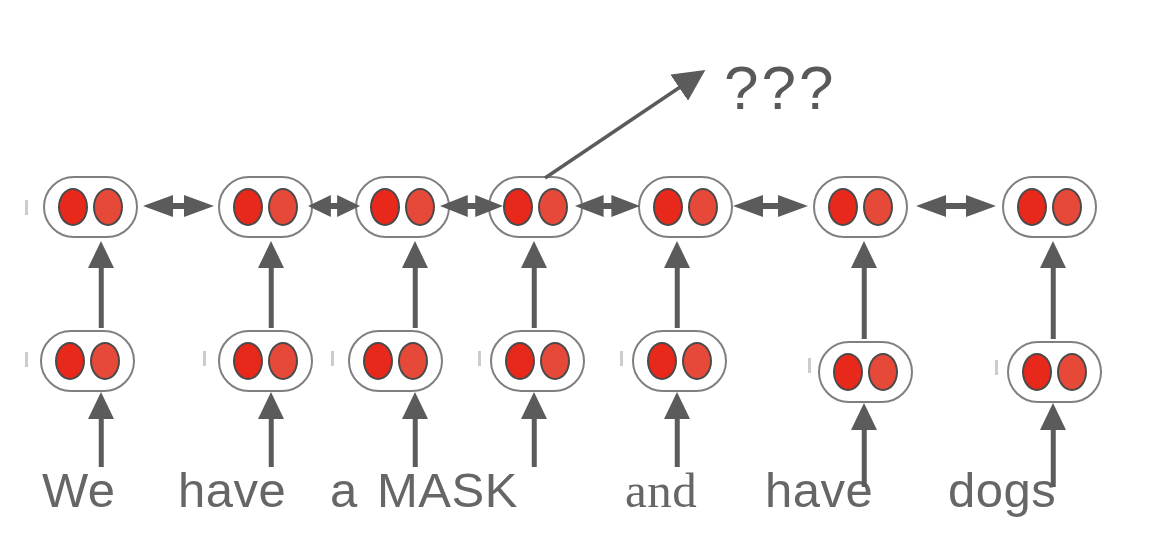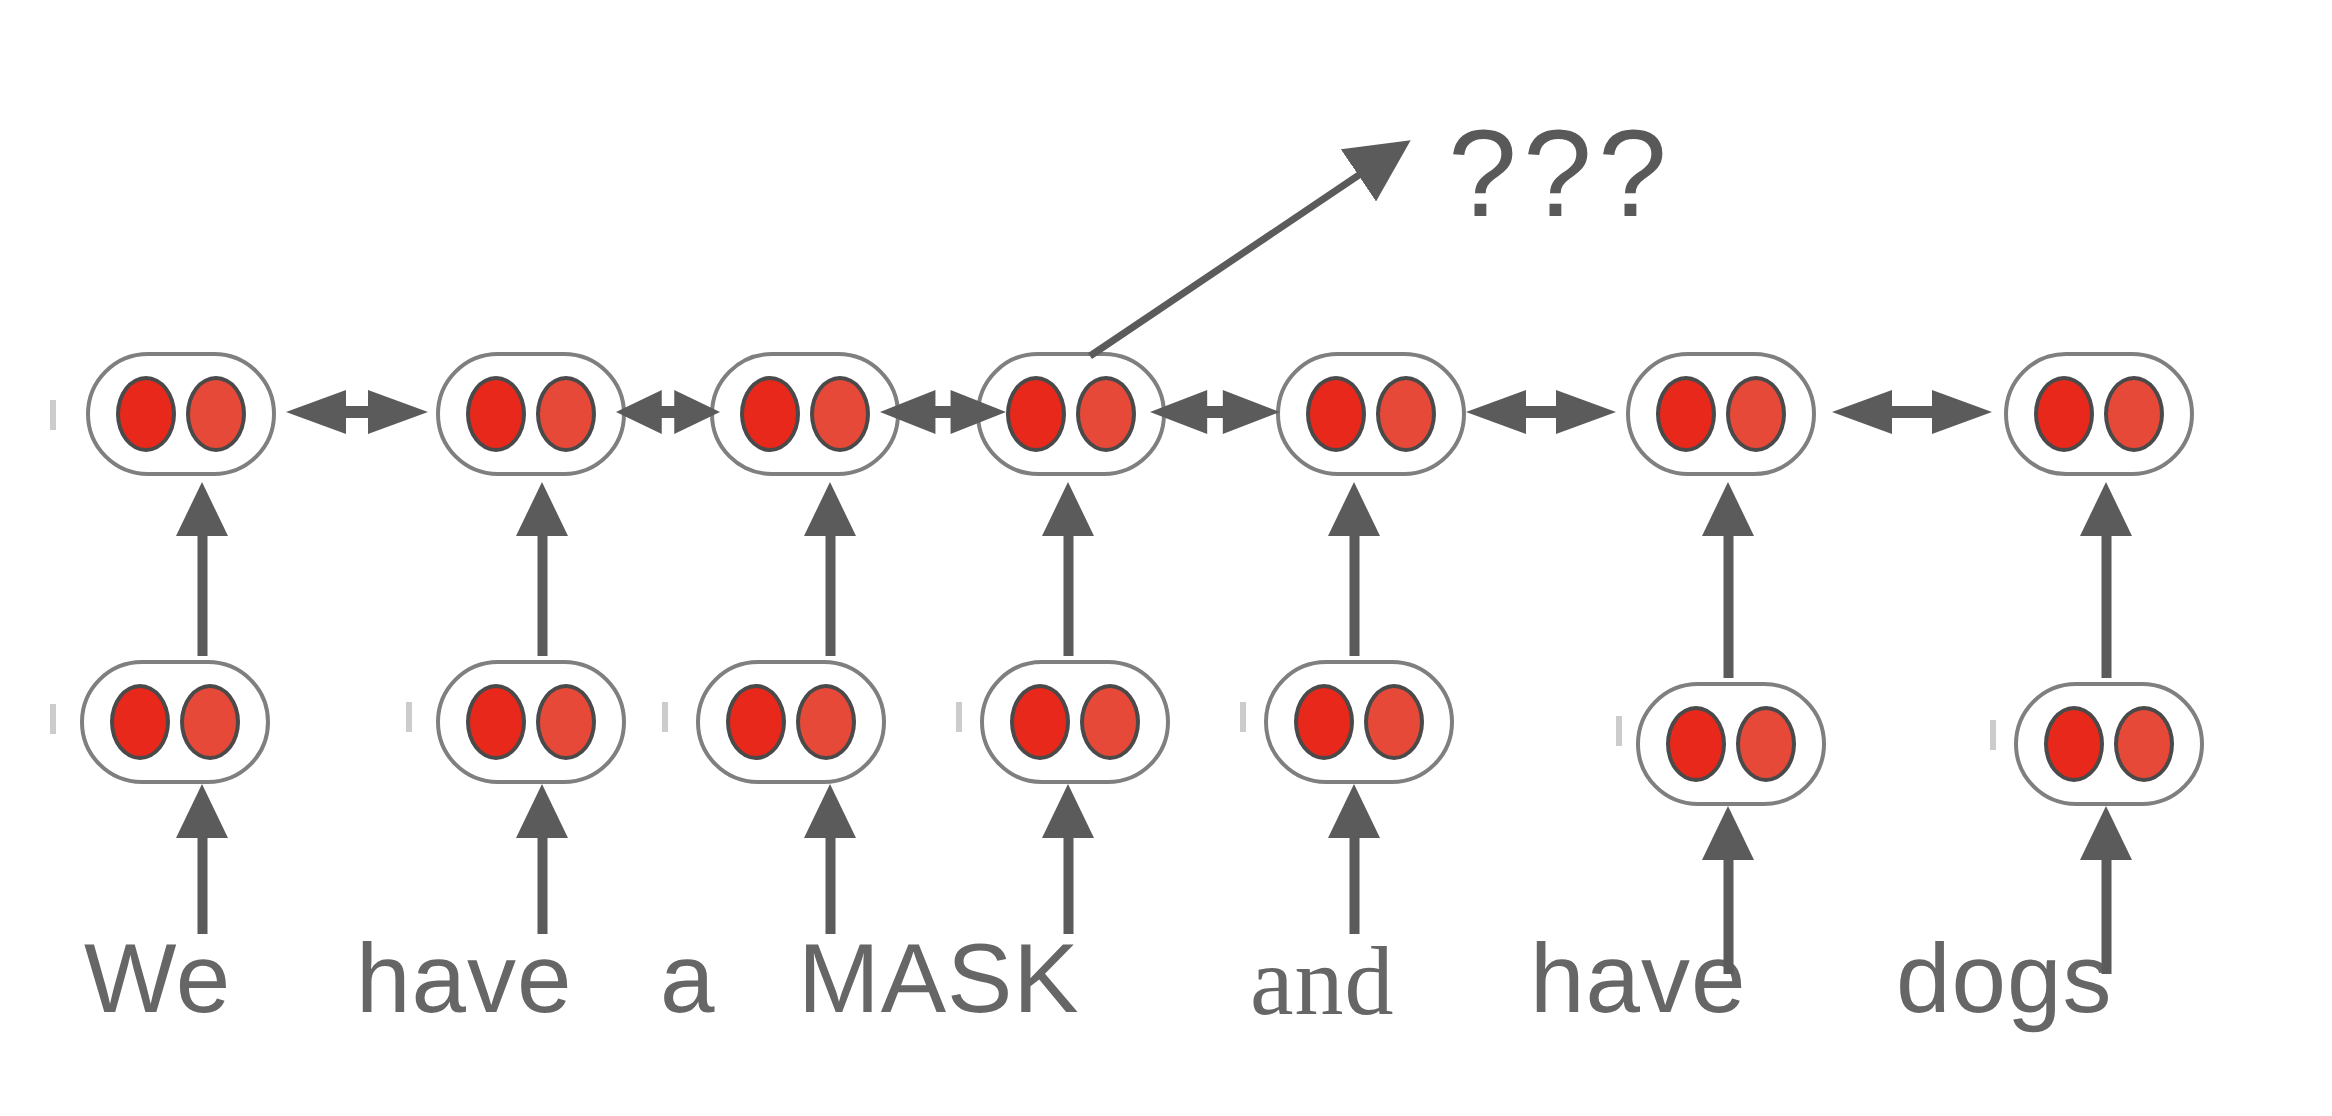--- a/index.html
+++ b/index.html
@@ -186,21 +186,21 @@
         <div class="head"></div>
         <div class="shaft"></div>
       </div>
       <div class="varrow" style="left: 1040px; top: 403px; height: 84px;">
         <div class="head"></div>
         <div class="shaft"></div>
       </div>
       <div class="word" style="left: 42px;">We</div>
       <div class="word" style="left: 178px;">have</div>
       <div class="word" style="left: 330px;">a</div>
-      <div class="word" style="left: 399px;">MASK</div>
+      <div class="word" style="left: 377px;">MASK</div>
       <div class="word" style="left: 625px; font-family: Liberation Serif, serif;">and</div>
       <div class="word" style="left: 765px;">have</div>
       <div class="word" style="left: 948px;">dogs</div>
       <svg width="71" height="26" class="dblarrow" style="left: 143px; top: 193px;">
         <polygon points="0,13 30,2 30,24" fill="#5b5b5b"></polygon>
         <polygon points="71,13 41,2 41,24" fill="#5b5b5b"></polygon>
         <rect x="28" y="10" width="15" height="6" fill="#5b5b5b"></rect>
       </svg>
       <svg width="52" height="26" class="dblarrow" style="left: 308px; top: 193px;">
         <polygon points="0,13 22.88,2 22.88,24" fill="#5b5b5b"></polygon>

